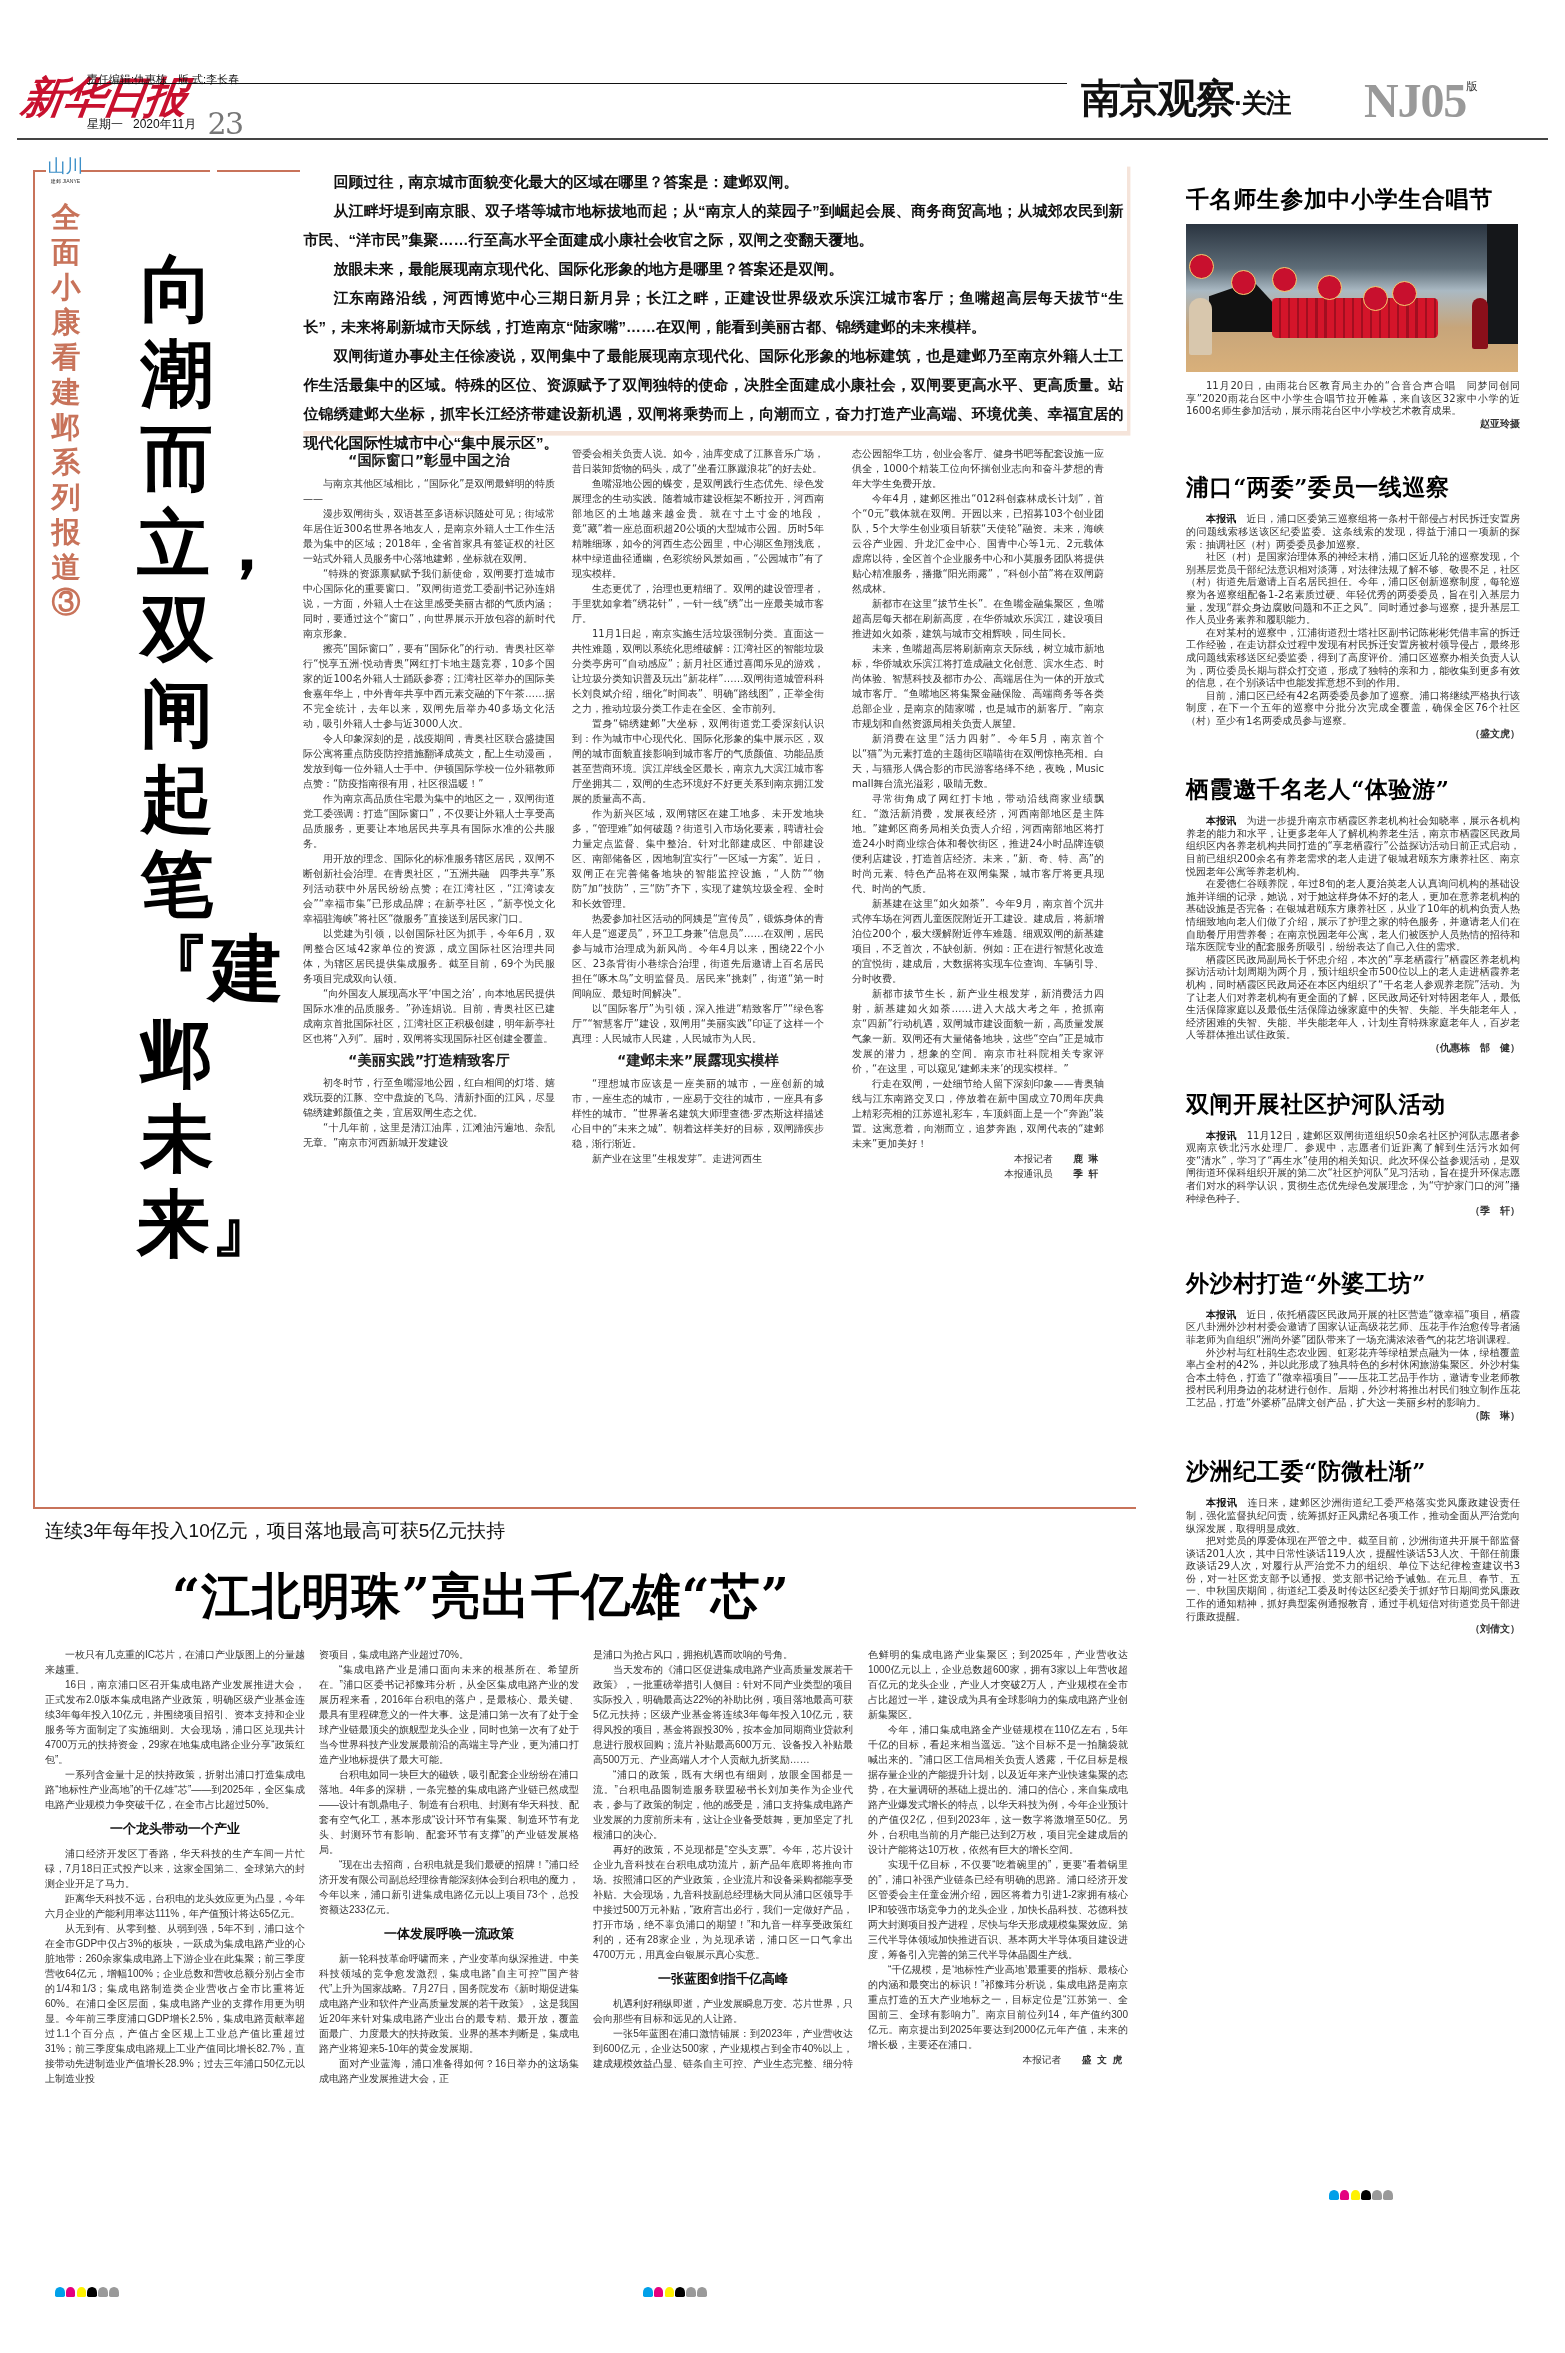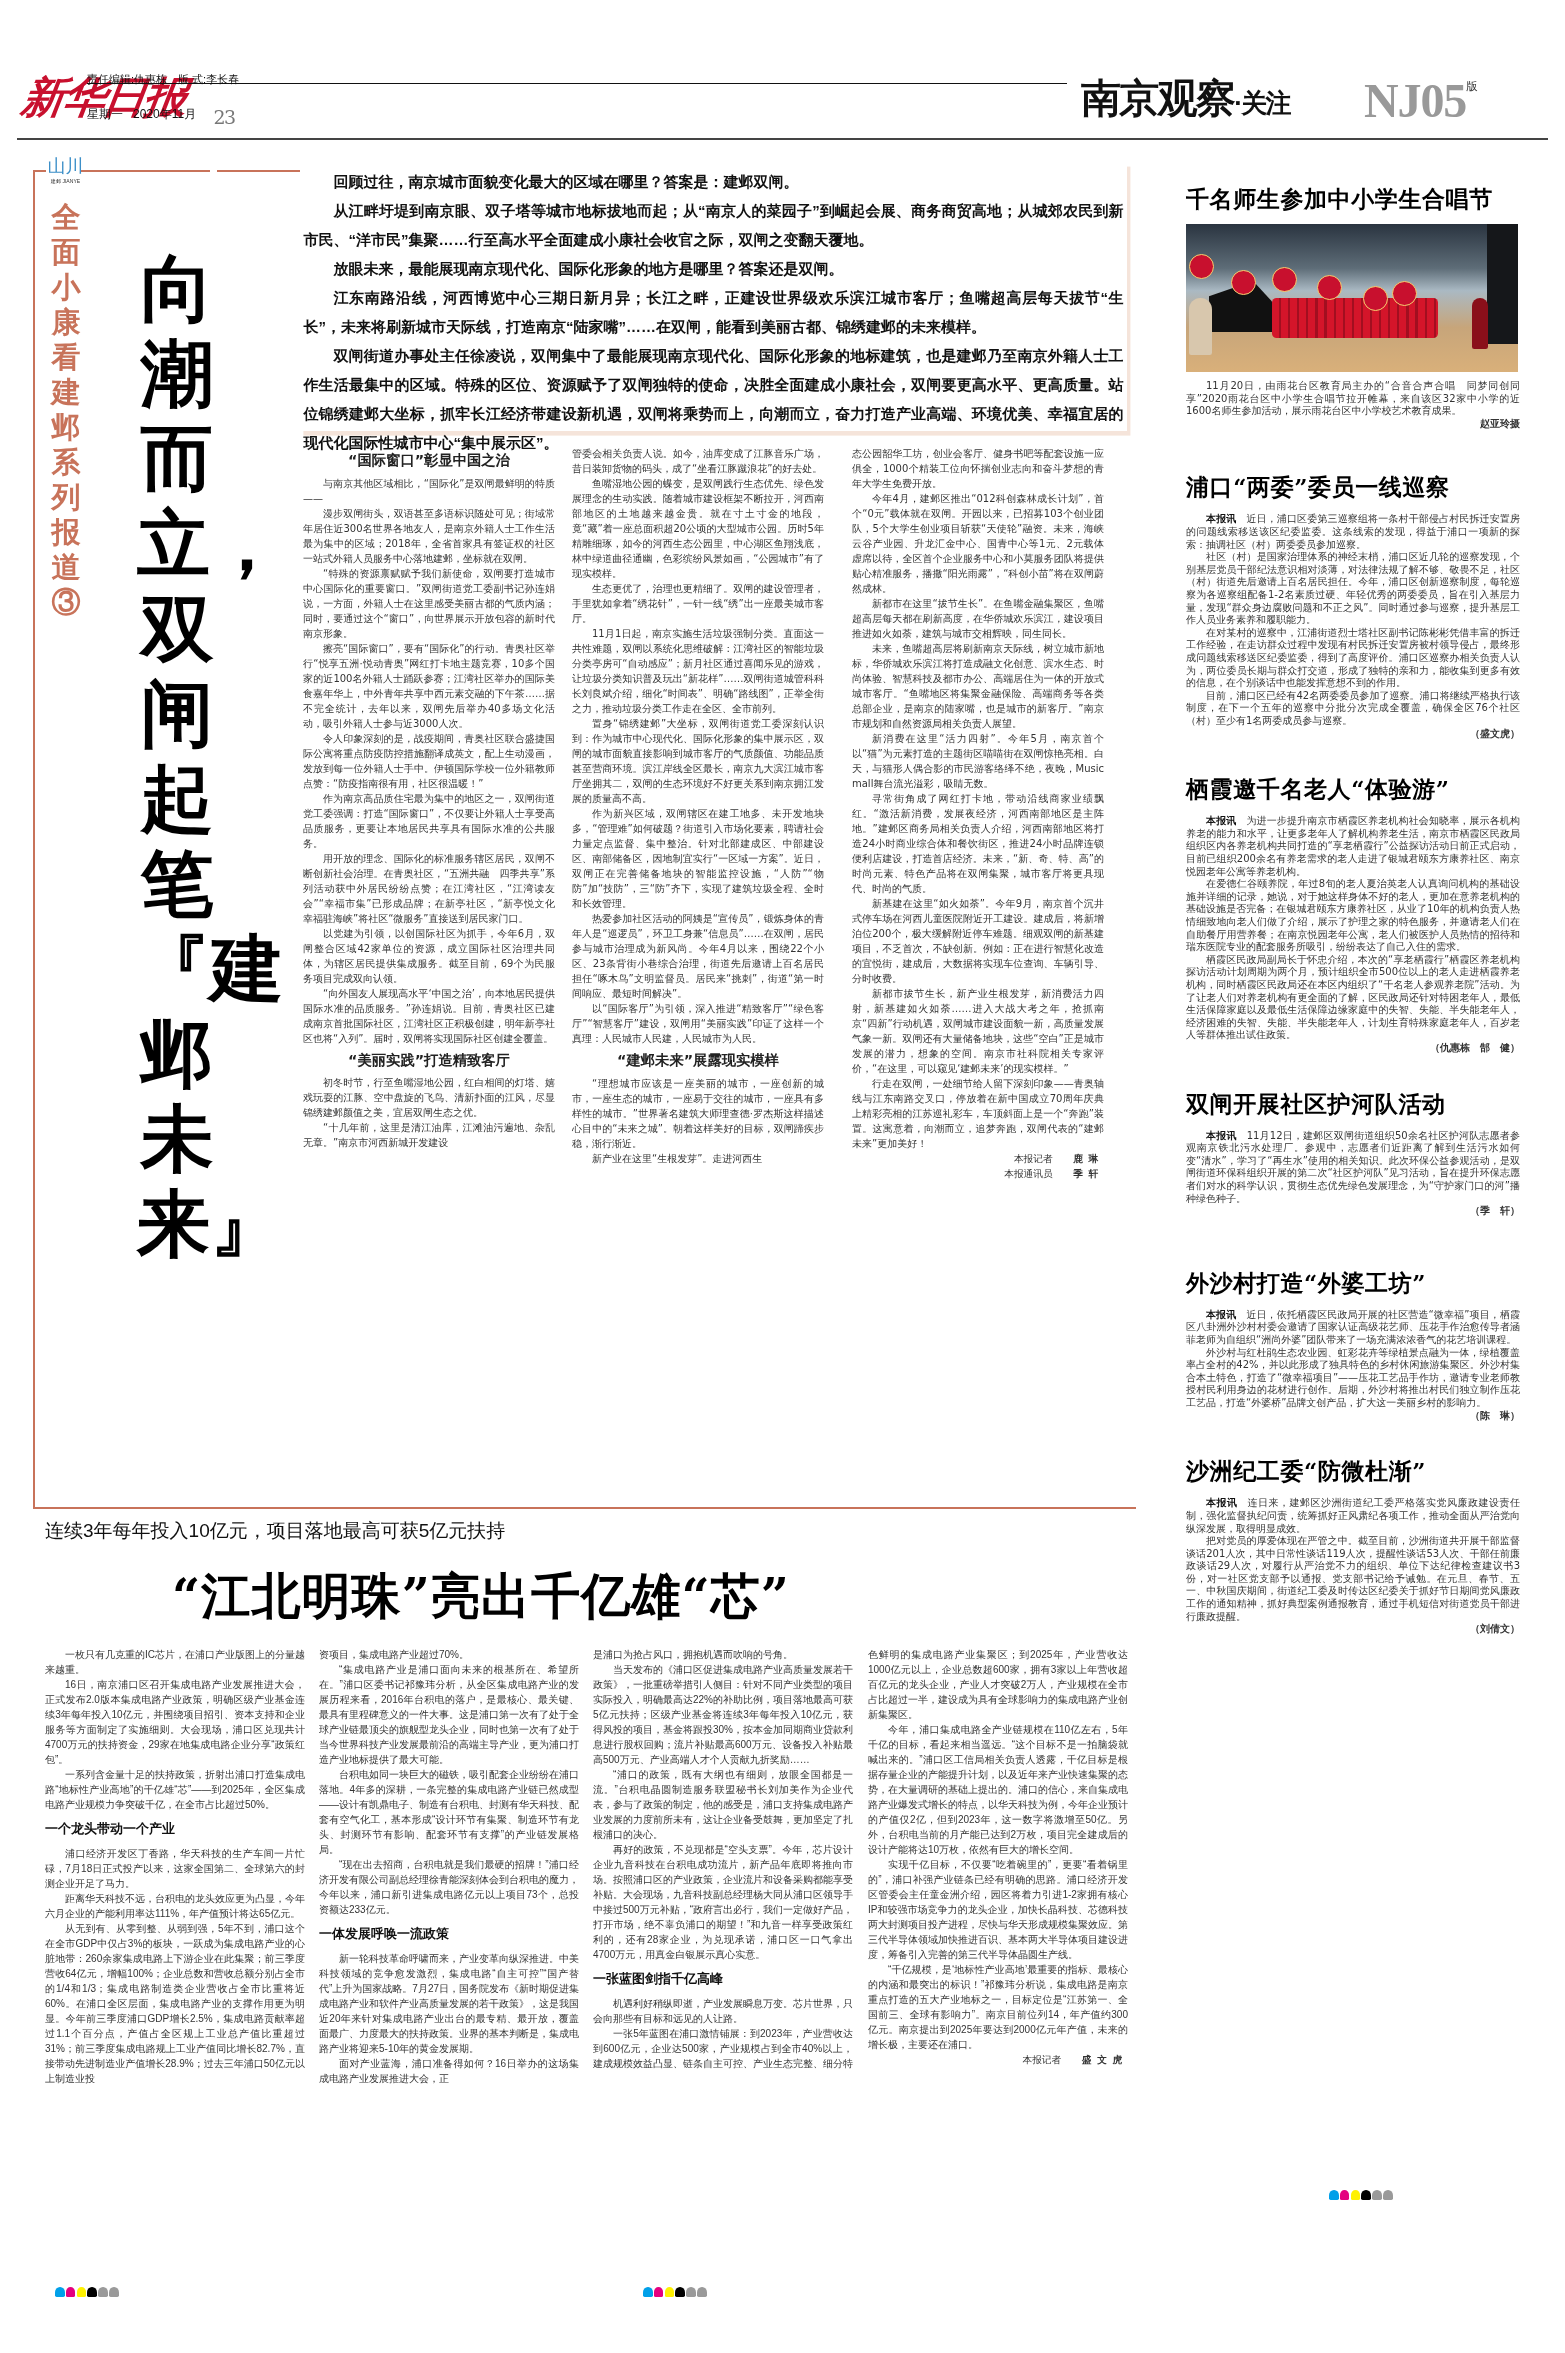--- a/index.html
+++ b/index.html
@@ -4,21 +4,21 @@
 <style>
   * { box-sizing: border-box; margin: 0; padding: 0; }
   html, body { width: 1565px; height: 2354px; background: #fff; overflow: hidden; }
   body { position: relative; font-family: "DejaVu Serif", serif; color: #222; }
 
   
   .logo { position: absolute; left: 22px; top: 69px; font-family: "DejaVu Serif", serif; font-style: italic; font-size: 43px; font-weight: bold; color: #c8102e; letter-spacing: -2.3px; transform: skewX(-8deg); }
   .editors { position: absolute; left: 87px; top: 72px; font-family: "Liberation Sans", sans-serif; font-size: 11px; color: #111; }
   .top-rule { position: absolute; left: 87px; top: 83px; width: 980px; height: 1.1px; background: #111; }
   .dateline { position: absolute; left: 87px; top: 106px; font-family: "Liberation Sans", sans-serif; font-size: 12px; color: #111; }
-  .dateline .day { font-size: 19px; color: #777; font-family: "DejaVu Serif", serif; vertical-align: -5.7px; margin-left: 14px; letter-spacing: -1.7px; }
+  .dateline .day { font-size: 30px; color: #777; font-family: "DejaVu Serif", serif; vertical-align: -5.7px; margin-left: 8px; letter-spacing: -1.7px; }
   .section-name { position: absolute; left: 1081px; top: 71px; font-size: 40px; font-weight: bold; color: #111; letter-spacing: -1.7px; font-family: "DejaVu Serif", serif; }
   .section-name .sub { font-size: 26px; font-family: "Liberation Sans", sans-serif; }
   .page-code { position: absolute; left: 1364px; top: 73px; font-family: "Liberation Serif", serif; font-size: 48px; color: #999; font-weight: bold; letter-spacing: -1.1px; }
   .page-code .ban { font-size: 11.4px; color: #333; vertical-align: 27.4px; font-family: "Liberation Sans", sans-serif; font-weight: normal; }
   .mast-rule { position: absolute; left: 17px; top: 138px; width: 1531px; height: 2.3px; background: #444; }
 
   
   .frame-top { position: absolute; left: 33px; top: 170px; width: 12.6px; height: 1.7px; background: #c8735a; }
   .frame-top2 { position: absolute; left: 81px; top: 170px; width: 129px; height: 1.7px; background: #c8735a; }
   .frame-left { position: absolute; left: 33px; top: 170px; width: 1.7px; height: 1338px; background: #c8735a; }
@@ -38,21 +38,21 @@
   .fcol p { text-indent: 2em; }
   .fcol h3 { font-family: "DejaVu Sans", sans-serif; font-weight: bold; font-size: 14.3px; line-height: 25px; text-align: center; color: #222; margin: 2.3px 0; }
   .byline { text-align: right; font-size: 9.7px; line-height: 15px; }
   .byline b { margin-left: 20.6px; letter-spacing: 5.7px; }
 
   
   .kicker { position: absolute; left: 45px; top: 1518px; font-family: "Liberation Sans", sans-serif; font-size: 19px; color: #111; }
   .headline2 { position: absolute; left: 172px; top: 1564px; font-family: "DejaVu Serif", serif; font-weight: bold; font-size: 49px; color: #000; letter-spacing: 1.1px; }
   .bcol { position: absolute; top: 1647px; width: 129px; font-family: "Liberation Sans", sans-serif; font-size: 10px; line-height: 15px; color: #333; text-align: justify; }
   .bcol p { text-indent: 2em; }
-  .bcol h3 { font-family: "Liberation Sans", sans-serif; font-size: 13px; font-weight: bold; line-height: 29px; margin: 2.3px 0; color:#111; }
+  .bcol h3 { font-family: "Liberation Sans", sans-serif; font-size: 13px; font-weight: bold; text-align: center; line-height: 29px; margin: 2.3px 0; color:#111; }
 
   
   .rcol { position: absolute; left: 1186px; width: 334px; }
   .rcol h2 { font-family: "DejaVu Serif", serif; font-weight: bold; font-size: 23px; color: #000; line-height: 34px; white-space: nowrap; letter-spacing: 0.6px; }
   .rcol p { font-family: "DejaVu Sans", sans-serif; font-size: 10px; line-height: 12.6px; color: #333; text-indent: 2em; text-align: justify; }
   .rcol .lead { font-weight: bold; color: #111; margin-right: 1em; }
   .rcol .sig { text-align: right; font-weight: bold; }
   .photo { width: 332px; height: 148px; background: linear-gradient(180deg, #2a3440 0%, #5e6d78 30%, #aab9c3 45%, #c7a57a 70%, #d9b07a 100%); position: relative; overflow: hidden; }
   .photo .choir { position: absolute; left: 86px; top: 74px; width: 166px; height: 40px; background: repeating-linear-gradient(90deg, #d4152a 0 6.9px, #a20f20 6.9px 9.1px); border-radius: 4.6px; }
   .photo .piano { position: absolute; left: 23px; top: 57px; width: 63px; height: 51px; background: #111; clip-path: polygon(0 30%, 70% 0, 100% 40%, 100% 100%, 0 100%); }

